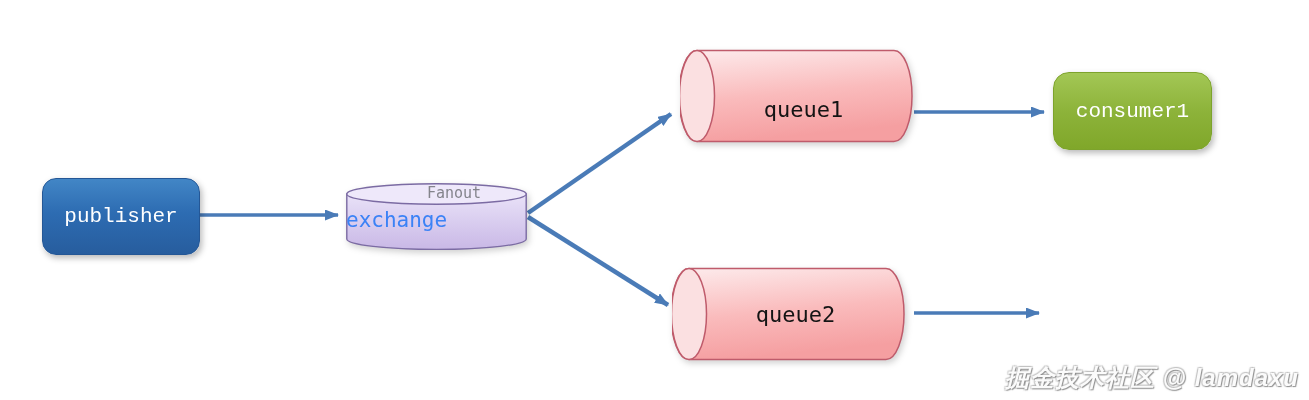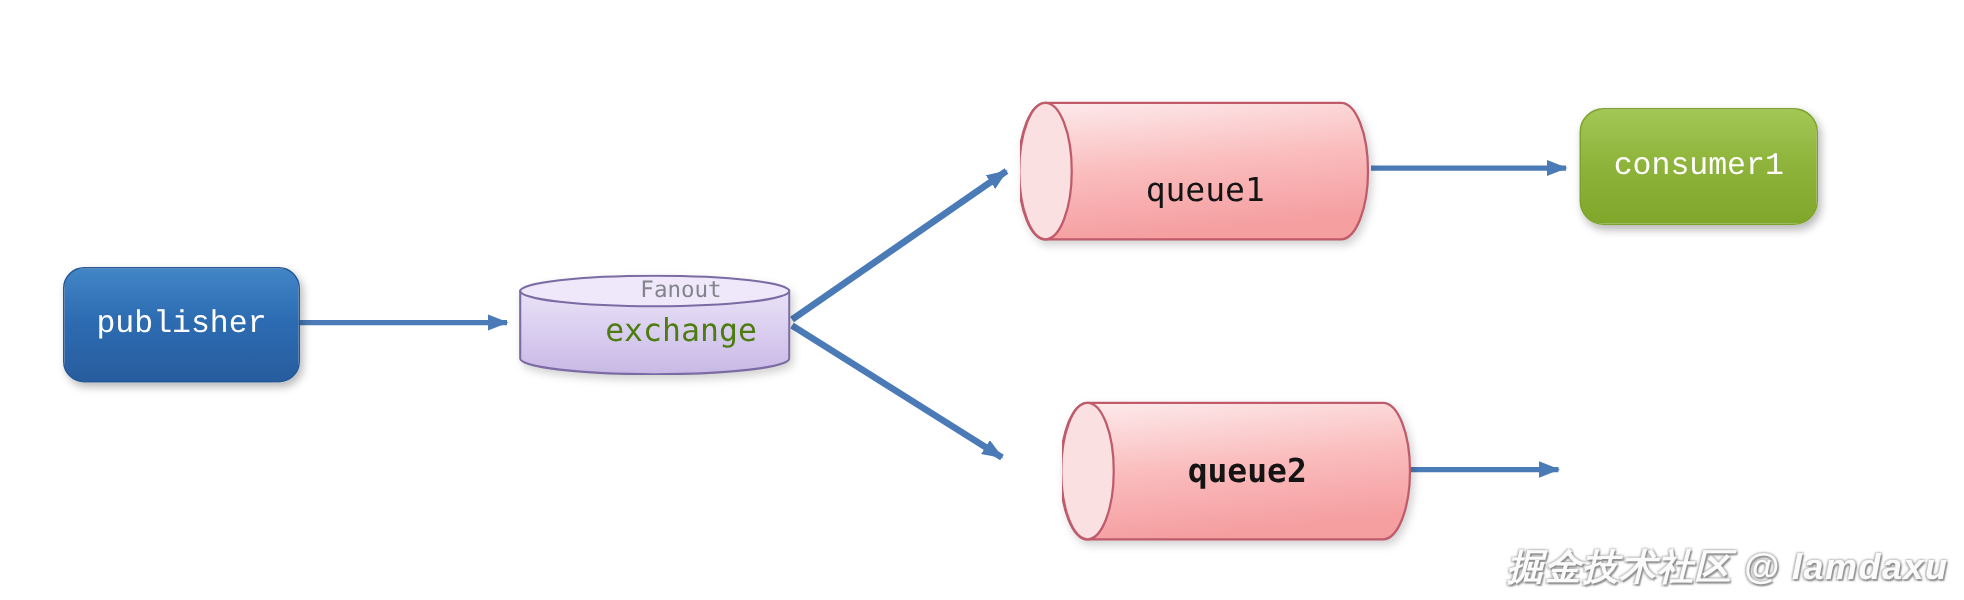--- a/index.html
+++ b/index.html
@@ -39,33 +39,33 @@
     background: linear-gradient(180deg, #a3c755 0%, #8db33a 50%, #80a72a 100%);
     border: 1px solid #7da32c;
   }
   .consumer1 { left: 1053px; top: 72px;  width: 157px; height: 76px; }
   .consumer2 { left: 1048px; top: 278px; width: 158px; height: 72px; }
   .cyl {
     position: absolute;
   }
   .cyl svg { display: block; filter: drop-shadow(2px 3px 3px rgba(0,0,0,0.18)); }
   .exchange-wrap { left: 346px; top: 183px; width: 216px; height: 67px; }
-  .queue1-wrap   { left: 680px; top: 67px;  width: 233px; height: 120px; }
-  .queue2-wrap   { left: 708px; top: 267px; width: 233px; height: 94px; font-weight: bold; }
+  .queue1-wrap   { left: 680px; top: 49px;  width: 233px; height: 120px; }
+  .queue2-wrap   { left: 672px; top: 267px; width: 233px; height: 94px; }
   .exchange-type-label {
     position: absolute; left: 0; right: 0; top: 1px;
     text-align: center;
     font-size: 15px;
     color: #84848c;
   }
   .exchange-label {
     position: absolute; left: 0; right: 0; top: 25px;
-    text-align: center;
+    text-align: left;
     font-size: 21px;
-    color: #4d7c0f;
+    color: #3b82f6;
   }
   .queue-label {
     position: absolute; left: 0; top: 0; right: 0; bottom: 0;
     display: flex; align-items: center; justify-content: center;
     padding-left: 14px;
     font-size: 22px;
     color: #141414;
   }
   .watermark {
     position: absolute;

